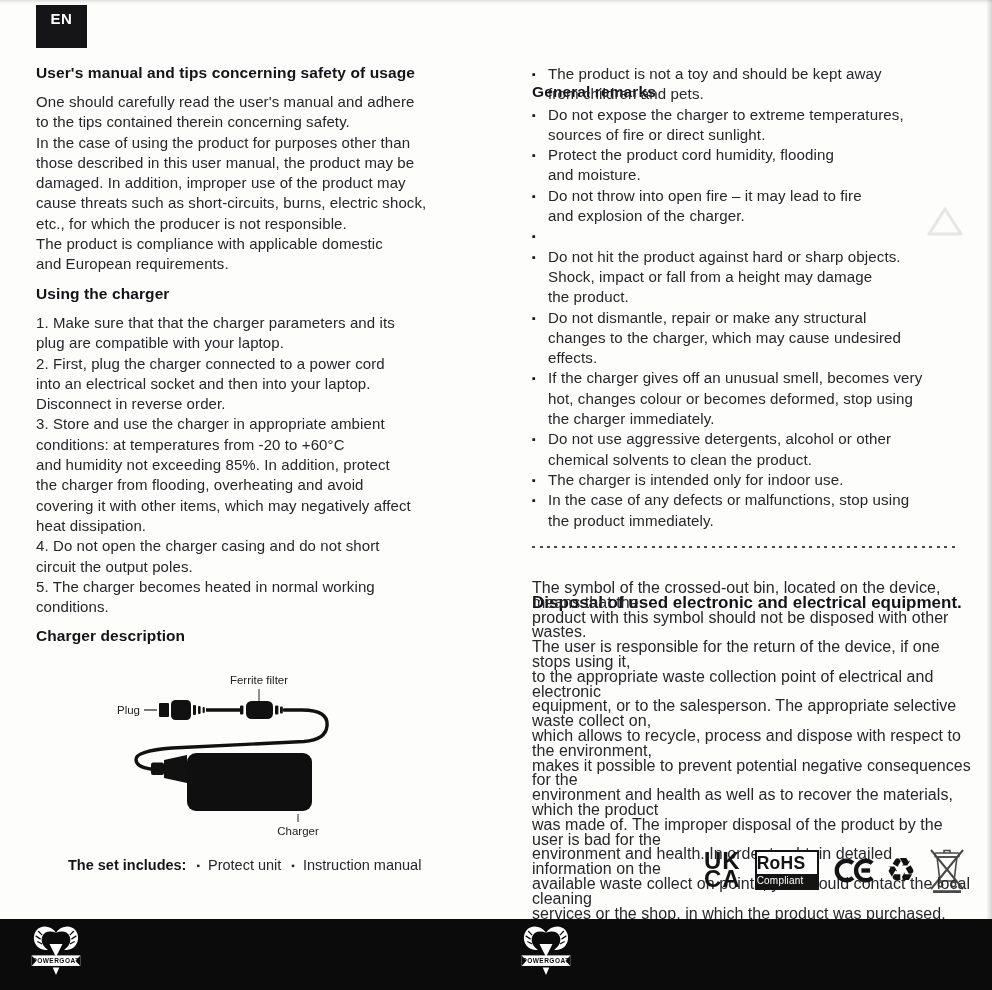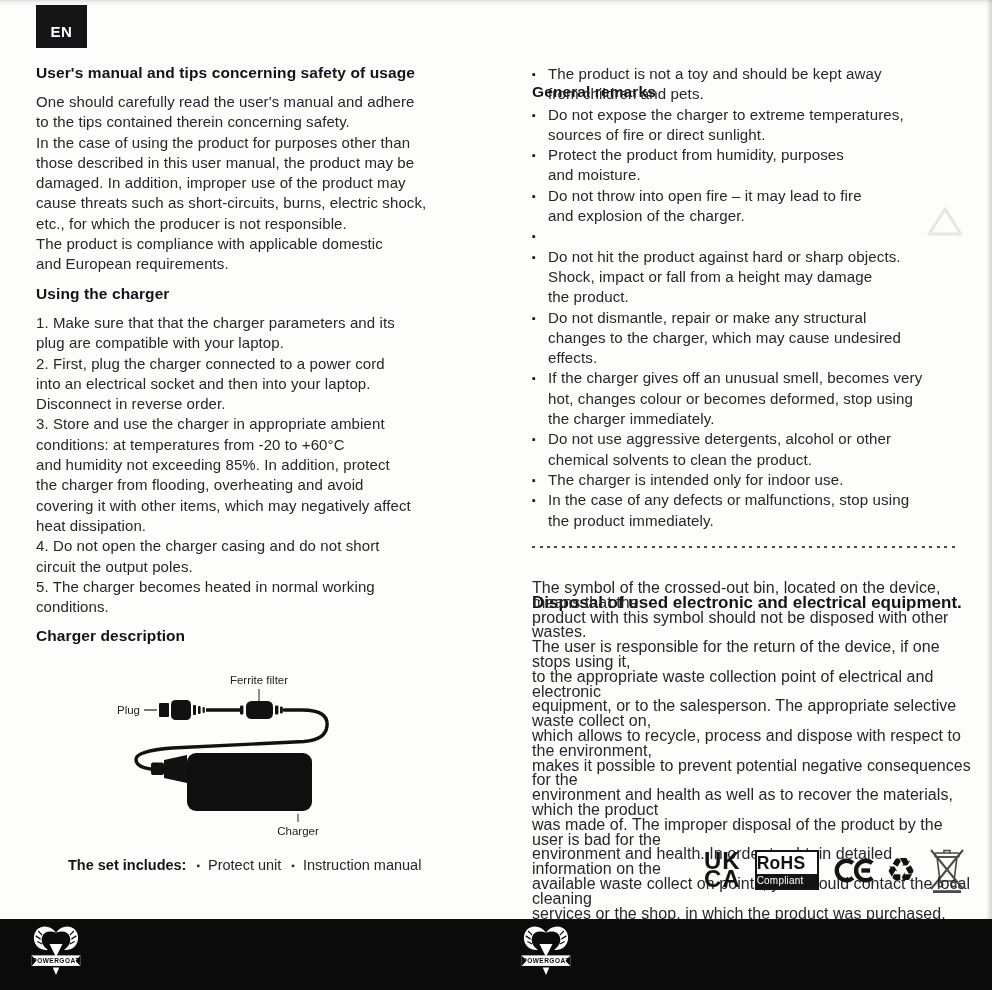--- a/index.html
+++ b/index.html
@@ -16,21 +16,21 @@
   }
   .abs{position:absolute;}
   .pre{white-space:pre-line;}
   
   .h1{font-size:15.5px;font-weight:700;color:var(--head);letter-spacing:.1px;}
   .body-txt{font-size:15px;line-height:20.3px;letter-spacing:.1px;}
   
   .en-badge{
     left:36px;top:5px;width:51px;height:43px;background:#151517;
     color:#fff;font-weight:700;font-size:15px;
-    display:flex;align-items:flex-end;justify-content:center;padding-bottom:8px;box-sizing:border-box;
+    display:flex;align-items:flex-end;justify-content:center;padding-bottom:21px;box-sizing:border-box;
     letter-spacing:.5px;
   }
   
   .remarks{left:532px;top:64px;width:440px;list-style:none;margin:0;padding:0;}
   .remarks li{display:flex;align-items:flex-start;}
   .remarks .mark{width:16px;flex:none;font-size:11px;line-height:20.3px;color:var(--head);}
   .remarks .txt{font-size:15.1px;line-height:20.3px;letter-spacing:.1px;}
   
   .dashes{
     left:532px;top:546px;width:424px;height:2px;
@@ -160,21 +160,21 @@
         <span class="txt pre">The product is not a toy and should be kept away
 from children and pets.</span>
       </li>
     <li>
         <span class="mark">▪</span>
         <span class="txt pre">Do not expose the charger to extreme temperatures,
 sources of fire or direct sunlight.</span>
       </li>
     <li>
         <span class="mark">▪</span>
-        <span class="txt pre">Protect the product from humidity, purposes
+        <span class="txt pre">Protect the product cord humidity, flooding
 and moisture.</span>
       </li>
     <li>
         <span class="mark">▪</span>
         <span class="txt pre">Do not throw into open fire – it may lead to fire
 and explosion of the charger.</span>
       </li>
     <li>
         <span class="mark">▪</span>
       </li>

